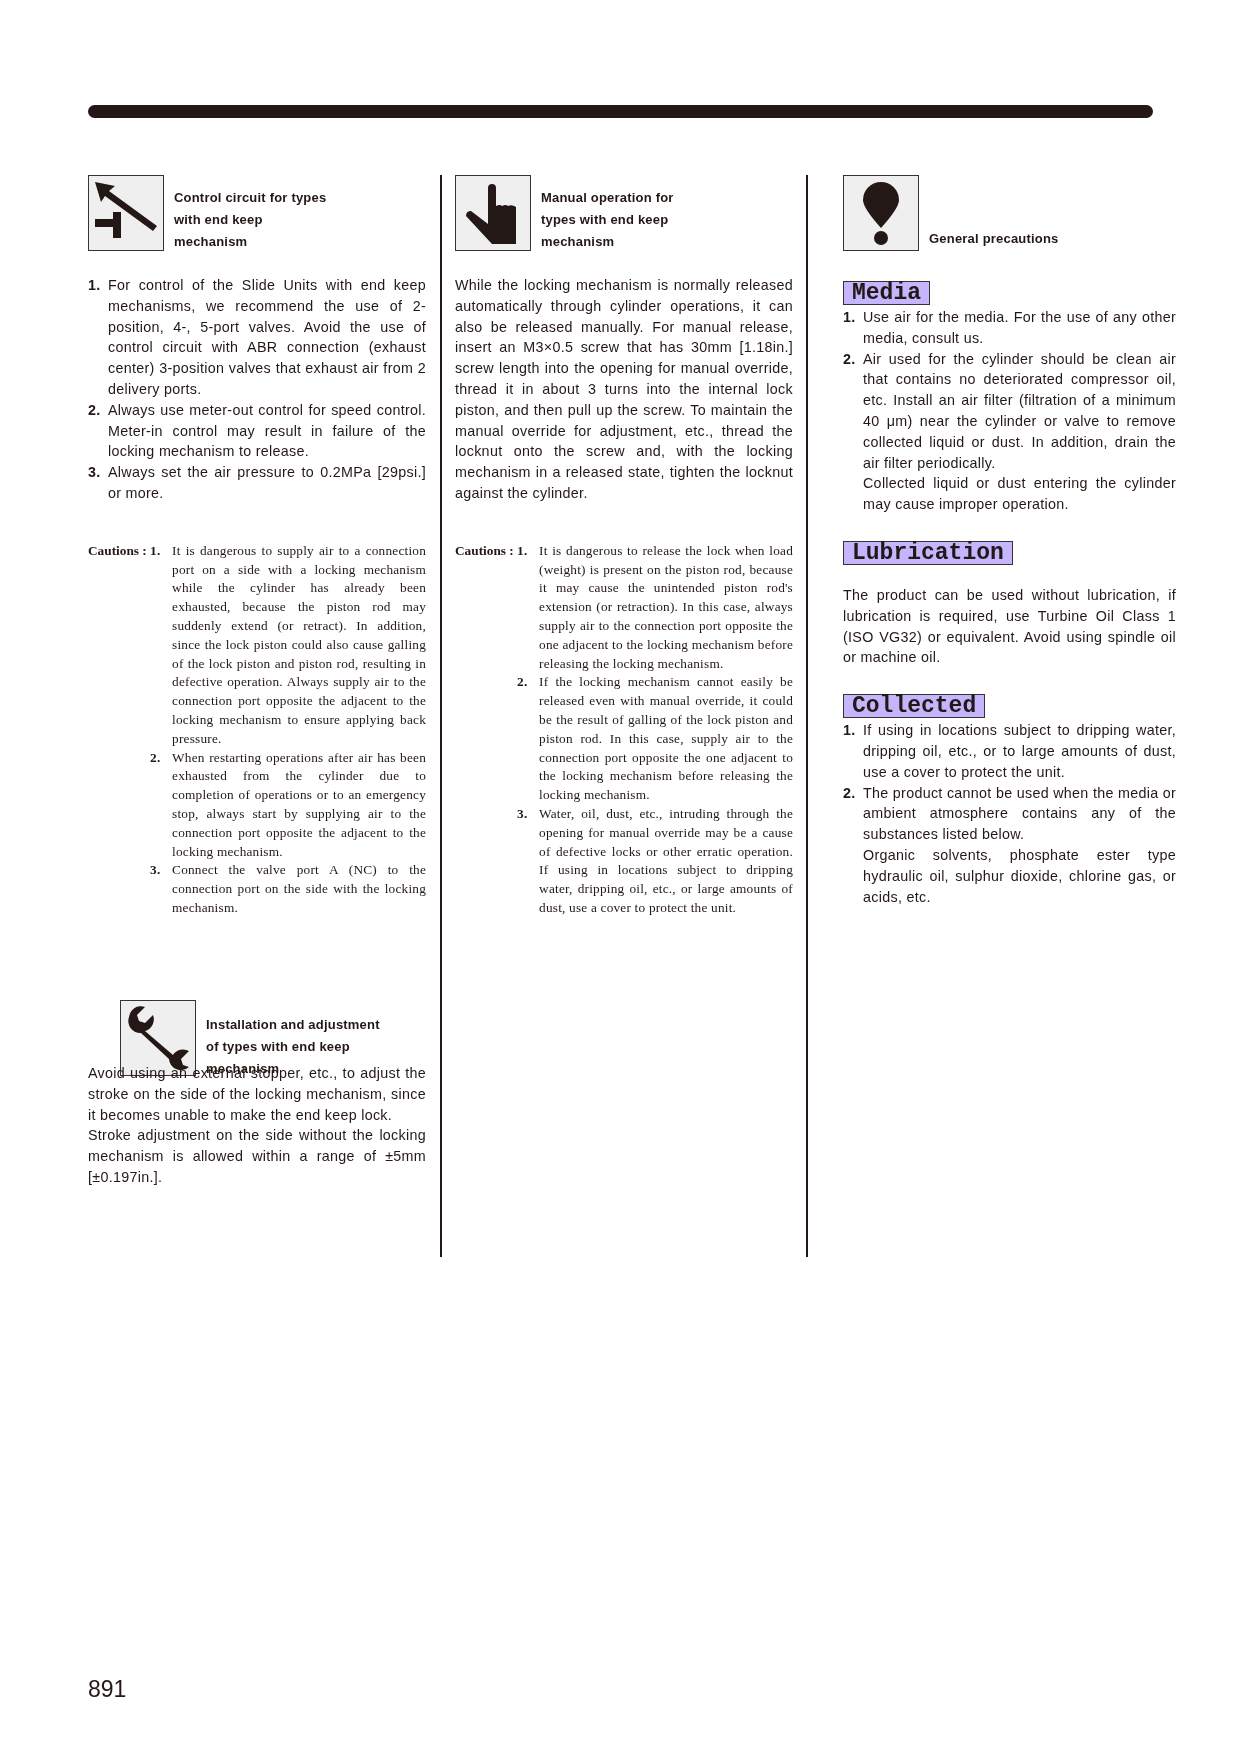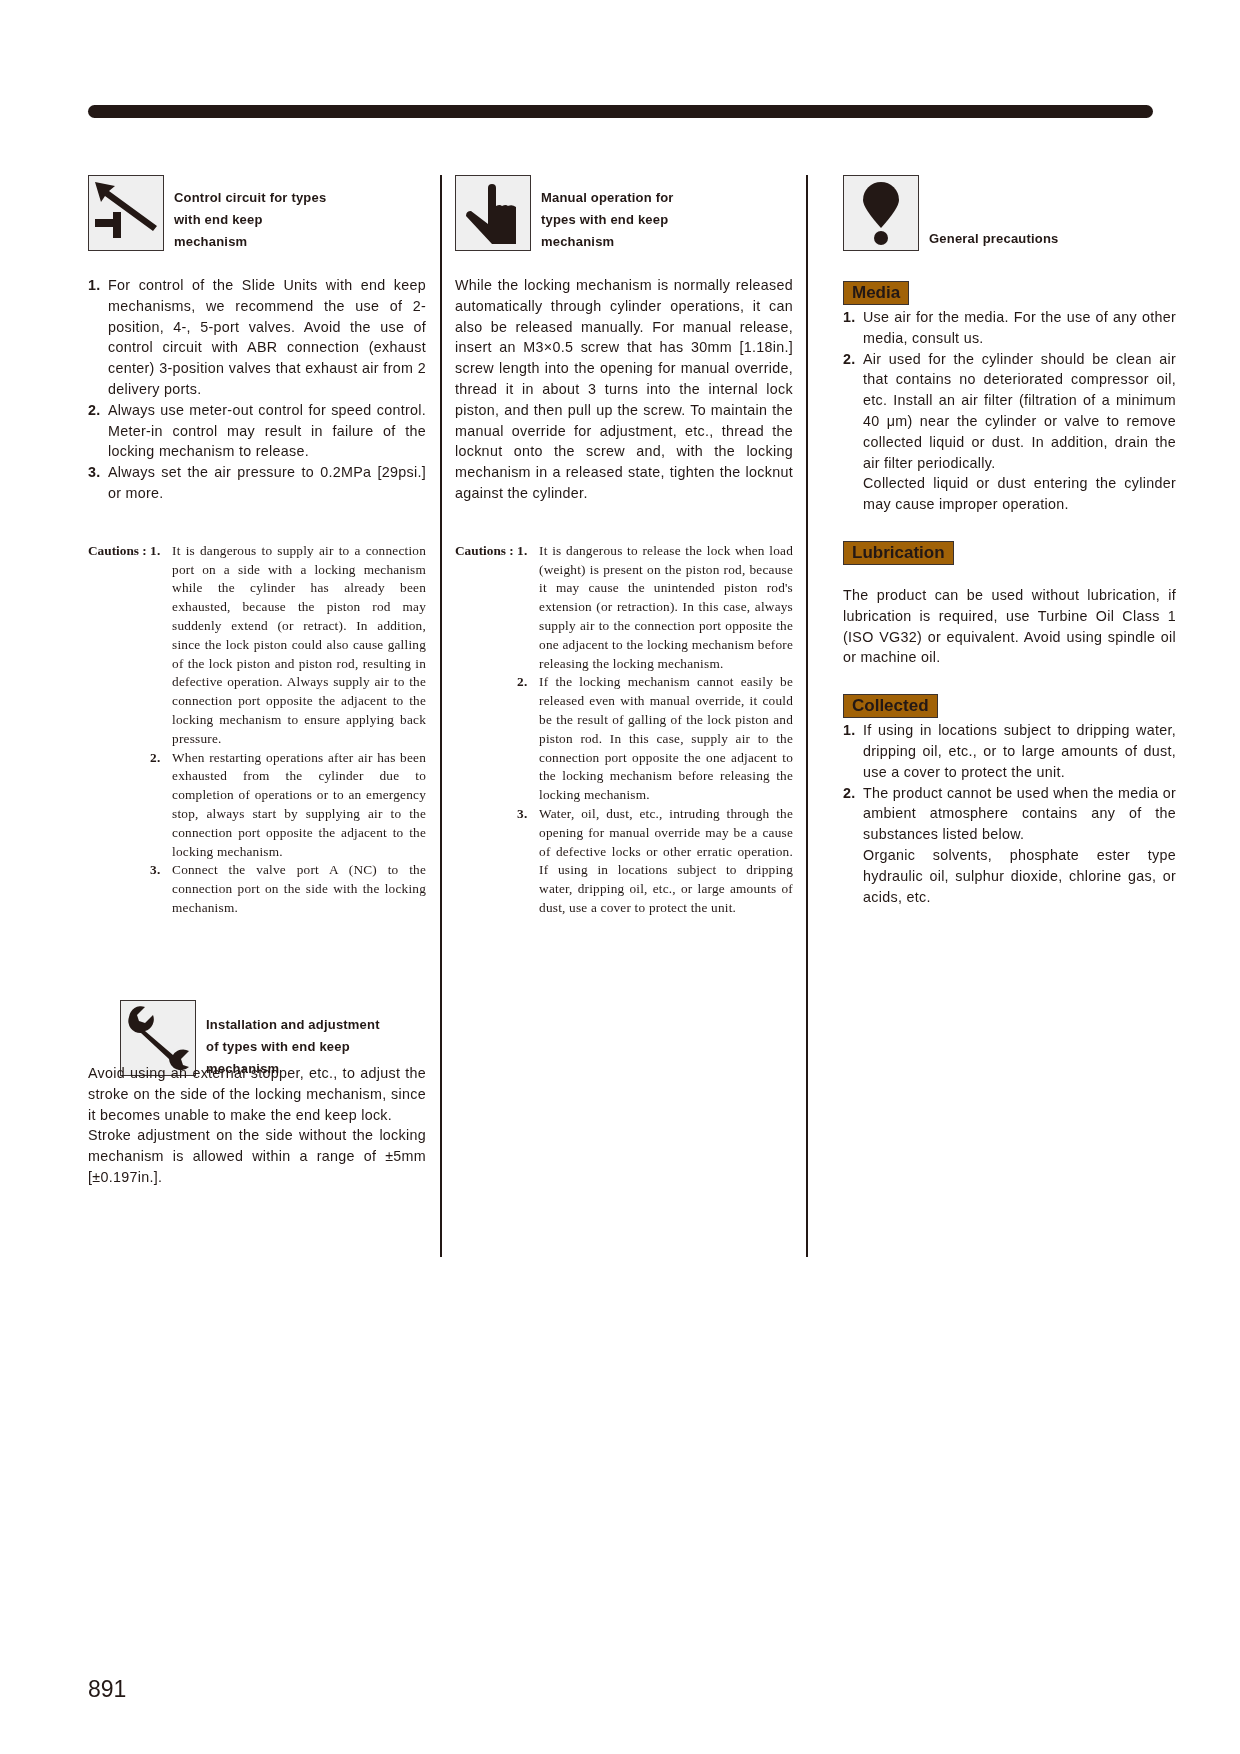--- a/index.html
+++ b/index.html
@@ -27,22 +27,22 @@
   ol.num { list-style: none; margin: 0; padding: 0; }
   ol.num li { position: relative; padding-left: 20px; }
   ol.num li .n { position: absolute; left: 0; top: 0; font-weight: bold; }
   .para { margin: 0; }
 
   .cautions { display: flex; margin-top: 38px; font-family: Liberation Serif, serif; }
   .cautions .lbl { flex: 0 0 auto; font-weight: bold; font-size: 13.3px; line-height: 18.8px; white-space: pre; }
   .cautions ol.num li { padding-left: 22px; }
   .cautions ol.num { flex: 1; }
 
-  .tag { display: inline-block; border: 1.5px solid #3a3230; background: #a16207;
-         font-weight: bold; font-size: 17px; line-height: 20px; padding: 1px 8px 1px 8px; }
+  .tag { display: inline-block; border: 1.5px solid #3a3230; background: #c4b5fd;
+         font-weight: bold; font-size: 23px; line-height: 20px; padding: 1px 8px 1px 8px; font-family: Liberation Mono, monospace; }
 </style>
 </head>
 <body>
 
 <div class="topbar"></div>
 <div class="divider" style="left:440px;"></div>
 <div class="divider" style="left:806px;"></div>
 
 <div class="col col1">
   <div class="sec-head">

